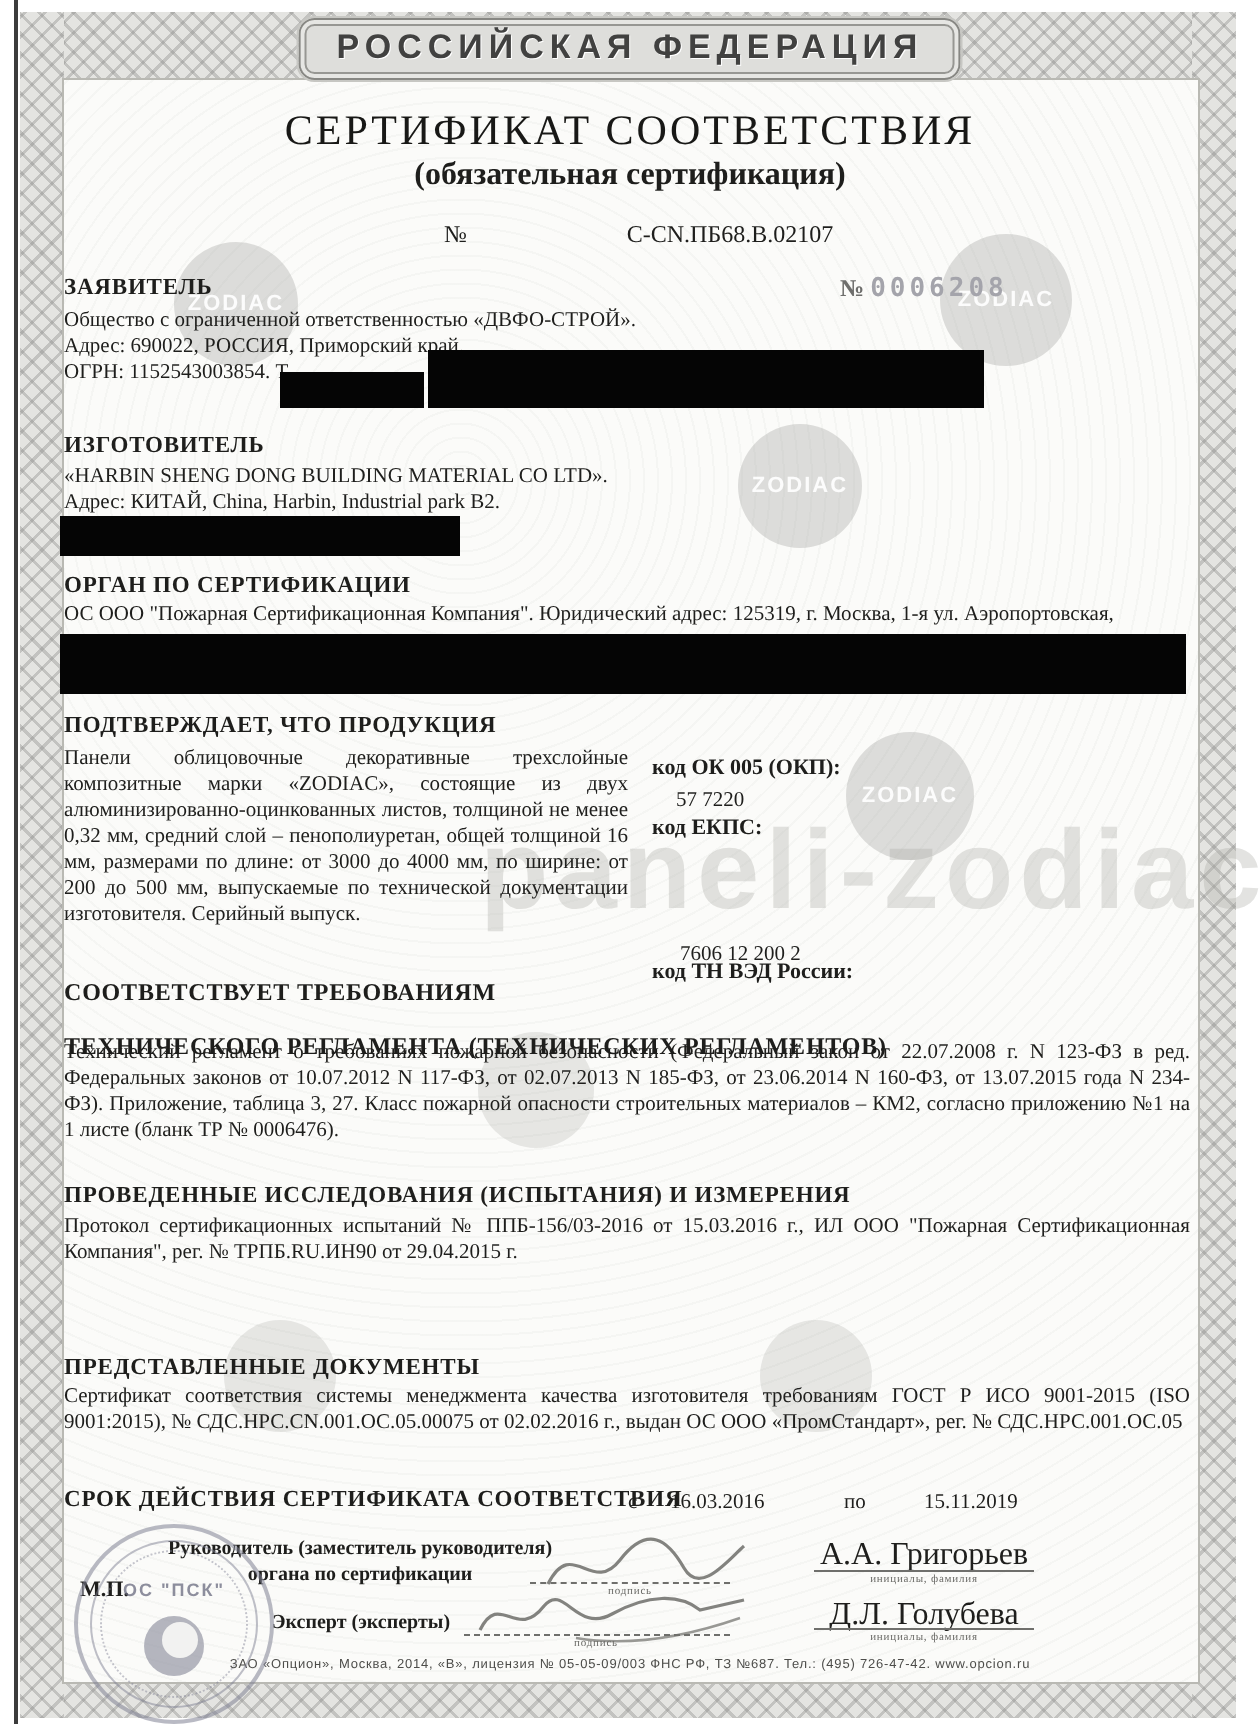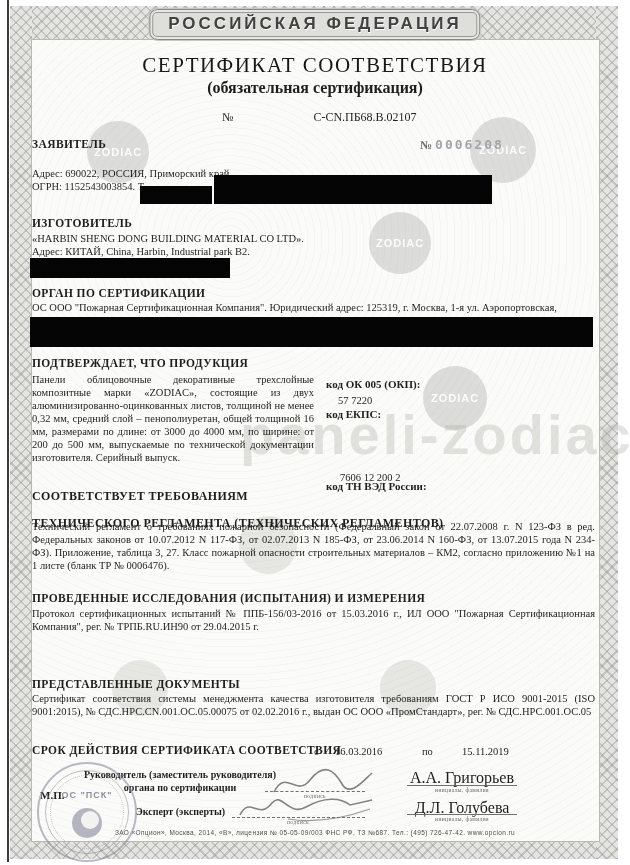--- a/index.html
+++ b/index.html
@@ -109,20 +109,21 @@
     <div class="abs title">СЕРТИФИКАТ СООТВЕТСТВИЯ</div>
     <div class="abs subtitle">(обязательная сертификация)</div>
     <div class="abs numrow-label">№</div>
     <div class="abs numrow-value">С-CN.ПБ68.В.02107</div>
 
     <div class="abs h" style="left:32px;top:138px;">ЗАЯВИТЕЛЬ</div>
     <div class="abs serial">
       <span class="no">№</span>
       <span class="digits">0006208</span>
     </div>
+    <div class="abs t" style="left:32px;top:154px;width:420px;">Общество с ограниченной ответственностью «ДВФО-СТРОЙ».</div>
     <div class="abs t" style="left:32px;top:167px;width:420px;">Адрес: 690022, РОССИЯ, Приморский край.</div>
     <div class="abs t" style="left:32px;top:180px;width:420px;">ОГРН: 1152543003854. Т</div>
     <div class="redact" style="left:140px;top:186px;width:72px;height:18px;"></div>
     <div class="redact" style="left:214px;top:175px;width:278px;height:29px;"></div>
 
     <div class="abs h" style="left:32px;top:217px;">ИЗГОТОВИТЕЛЬ</div>
     <div class="abs t" style="left:32px;top:232px;width:420px;">«HARBIN SHENG DONG BUILDING MATERIAL CO LTD».</div>
     <div class="abs t" style="left:32px;top:245px;width:420px;">Адрес: КИТАЙ, China, Harbin, Industrial park B2.</div>
     <div class="redact" style="left:30px;top:258px;width:200px;height:20px;"></div>
 

